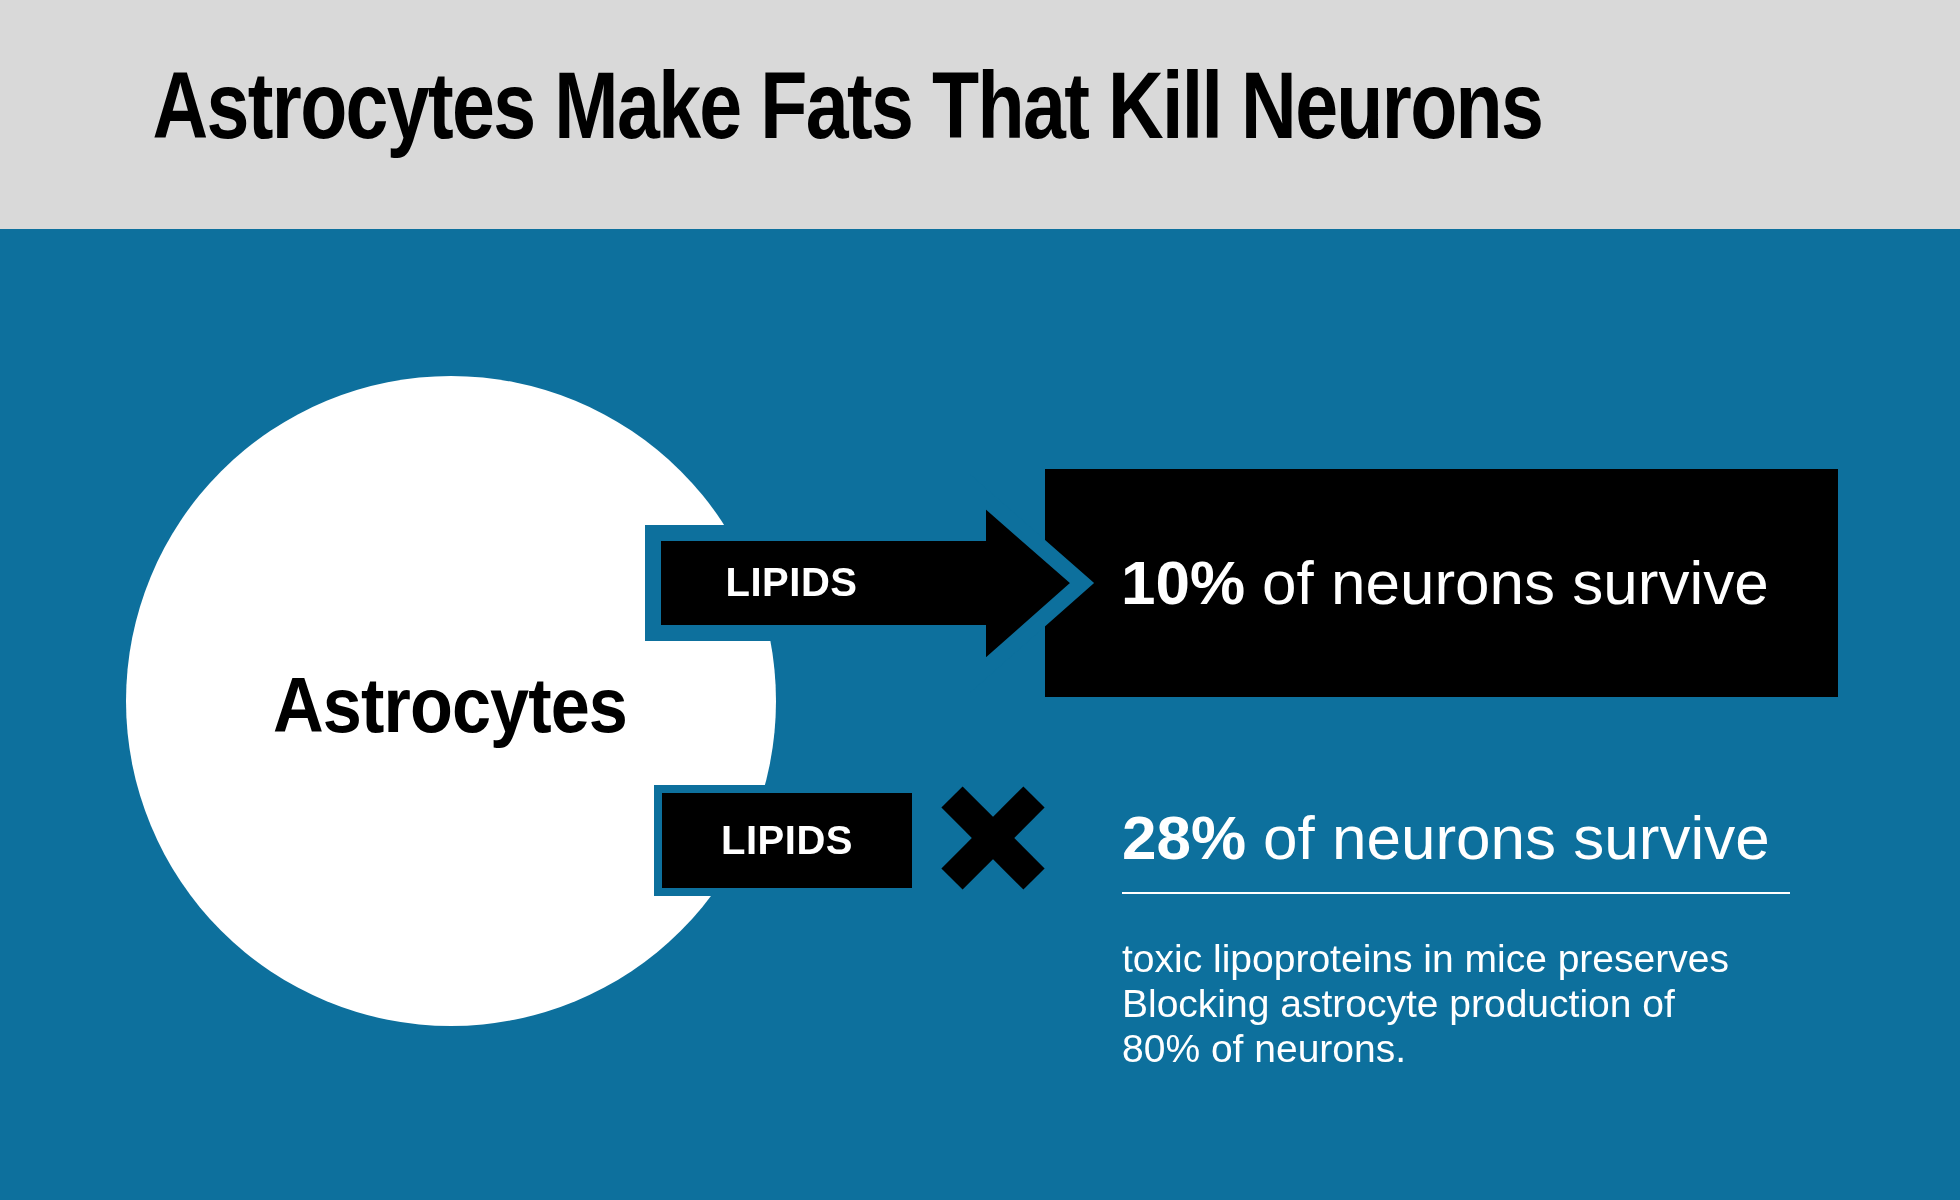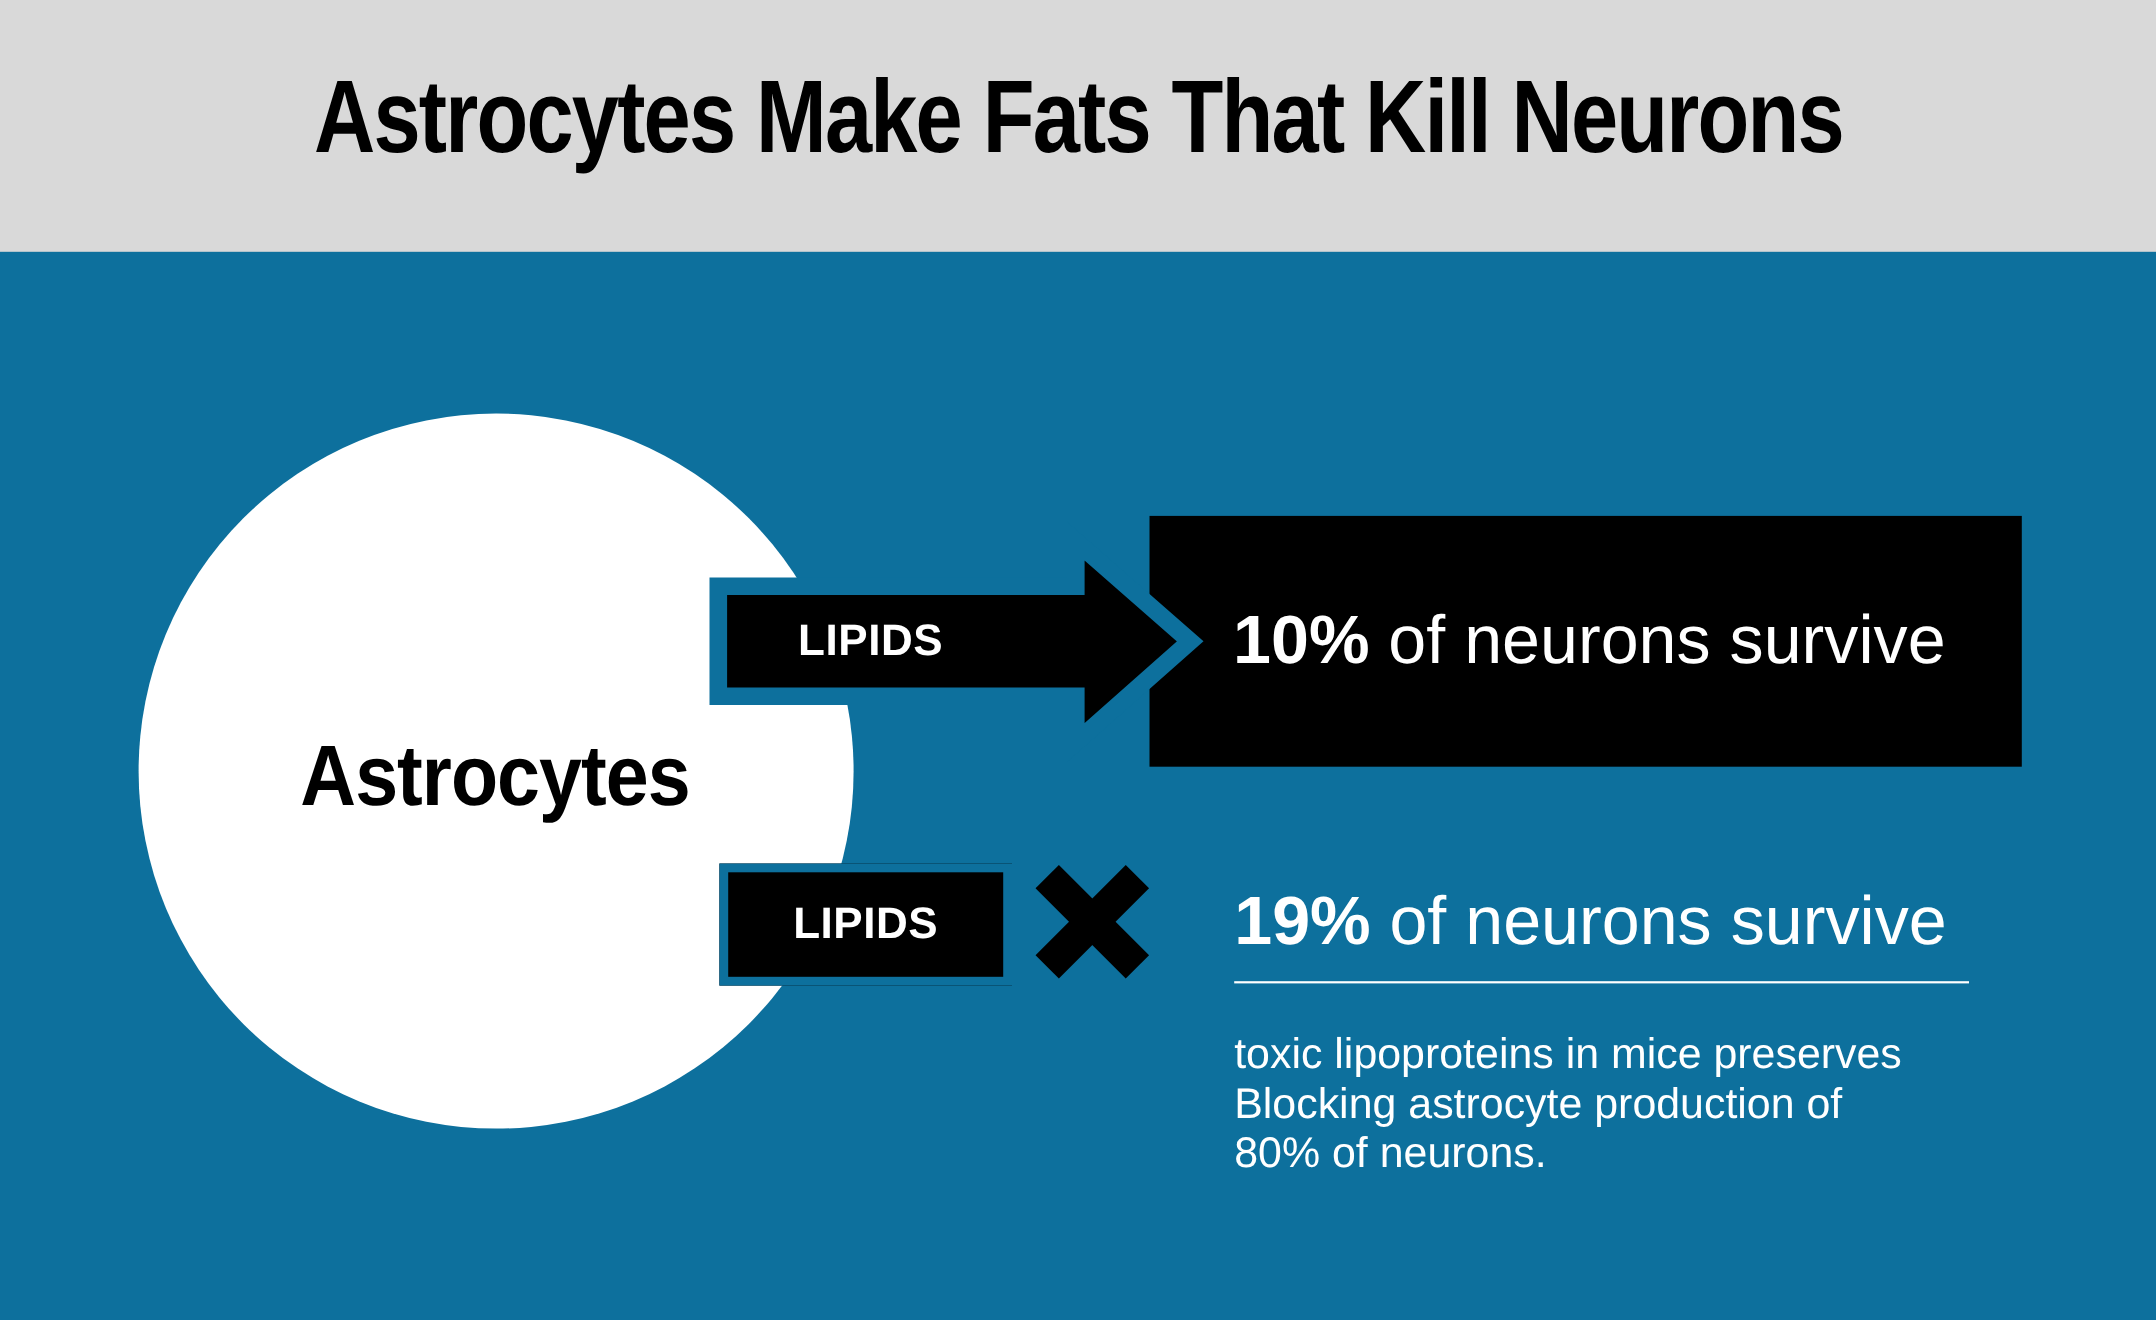--- a/index.html
+++ b/index.html
@@ -15,21 +15,20 @@
   }
 
   
   .header {
     position: absolute;
     left: 0; top: 0;
     width: 1960px; height: 229px;
     background: #d9d9d9;
     display: flex;
     align-items: center;
-    justify-content: center;
   }
   .title {
     font-size: 94px;
     font-weight: 700;
     color: #000;
     letter-spacing: -2px;
     white-space: nowrap;
     transform: scaleX(0.82) translateY(-9px);
     transform-origin: center center;
     line-height: 1;
@@ -173,21 +172,21 @@
 
     <div class="cell-label">Astrocytes</div>
 
     <div class="lipids-tag-top">LIPIDS</div>
 
     <div class="lipids-box-bottom">
       <span>LIPIDS</span>
     </div>
 
     <div class="outcome-free outcome-line">
-      <span class="em">19%</span><span class="rest">of neurons survive</span>
+      <span class="em">28%</span><span class="rest">of neurons survive</span>
     </div>
 
     <div class="divider"></div>
 
     <div class="note">
       <div>toxic lipoproteins in mice preserves</div>
       <div>Blocking astrocyte production of</div>
       <div>80% of neurons.</div>
     </div>
 

